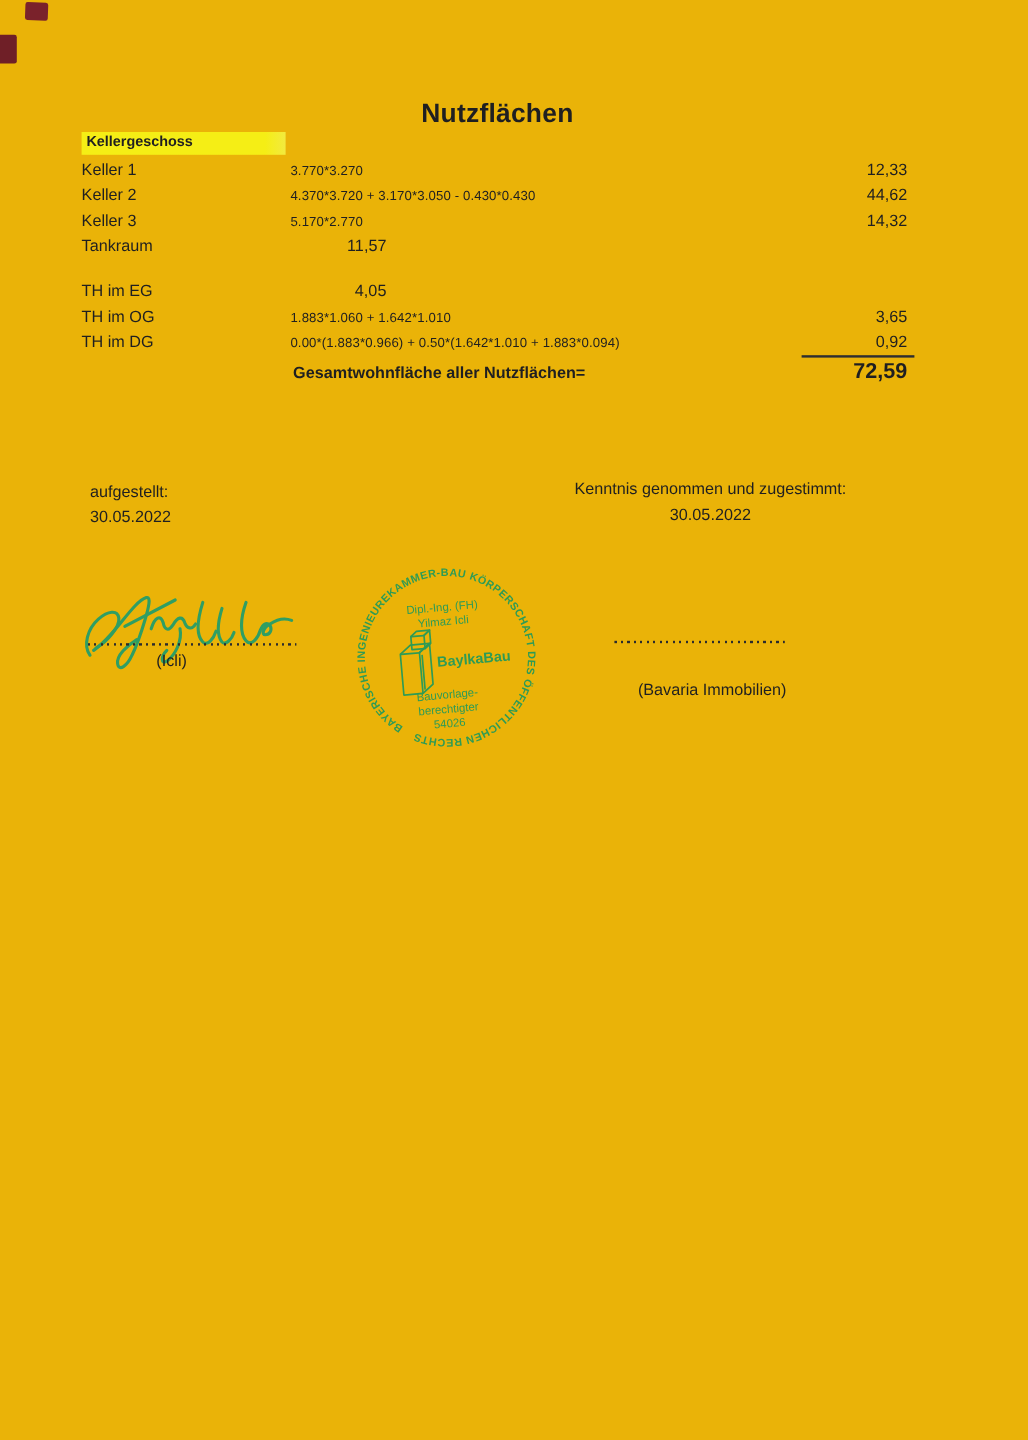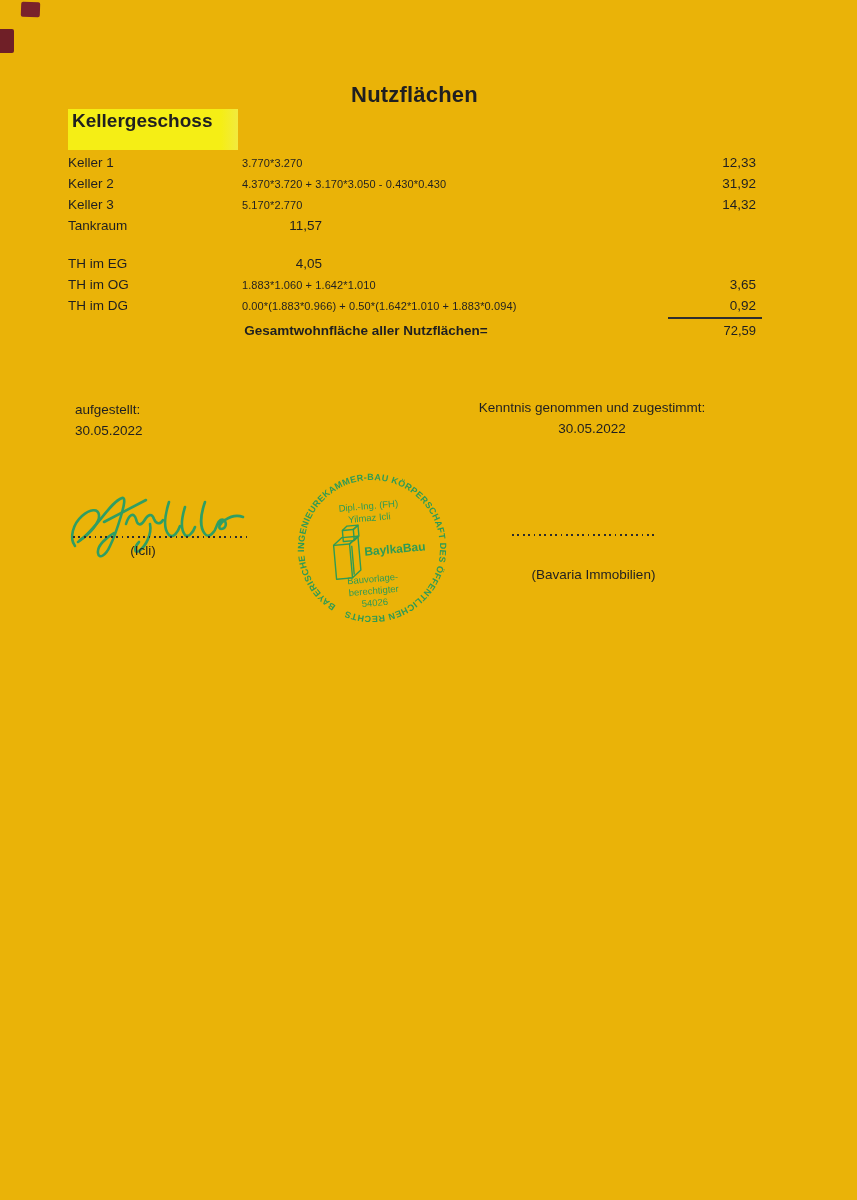--- a/index.html
+++ b/index.html
@@ -15,34 +15,34 @@
   .mark2{left:-2px; top:29px; width:16px; height:24px; background:#6f1f27;}
 
   .title{
     position:absolute; top:82px; left:0; width:857px;
     text-align:center; transform:translateX(-14px);
     font-size:22px; font-weight:bold; letter-spacing:.2px;
   }
 
   .table{position:absolute; left:68px; top:109px; width:694px;}
   .section-header{
-    display:inline-block; width:162px; padding:1px 4px 18px 4px;
-    font-size:19px; font-weight:bold;
+    display:inline-block; width:162px; padding:1px 4px 4px 4px;
+    font-size:12px; font-weight:bold;
     background:linear-gradient(90deg,#f5ee15 90%,#f2ea3f);
     margin-bottom:2px;
   }
   .row{display:flex; align-items:baseline; height:21px; line-height:21px;}
   .row .label{width:174px; font-size:13.5px;}
   .row .formula{flex:1; font-size:11px; letter-spacing:.1px;}
   .row .value{width:80px; text-align:right; font-size:13.5px; padding-right:6px;}
   .spacer{height:17px;}
   .sum-rule{margin-left:auto; width:94px; border-top:2px solid #2e2e30; margin-top:1px; margin-bottom:1px;}
   .total-row{display:flex; align-items:baseline; height:21px; line-height:21px;}
   .total-label{flex:1; text-align:center; font-size:13.5px; font-weight:bold; padding-right:12px;}
-  .total-value{width:80px; text-align:right; font-size:13px; font-weight:normal; padding-right:6px;}
+  .total-value{width:80px; text-align:right; font-size:18px; font-weight:bold; padding-right:6px;}
 
   .signoff-left{position:absolute; left:75px; top:399px; font-size:13.5px; line-height:21px;}
   .signoff-right{position:absolute; left:462px; top:397px; width:260px; text-align:center; font-size:13.5px; line-height:21px;}
 
   .sig-svg{position:absolute; left:66px; top:482px;}
   .dotline{position:absolute; height:2px;
     background-image:repeating-linear-gradient(90deg,#2b2b2d 0 1.8px,transparent 1.8px 5.4px);}
   .dotline-left{left:73px; top:536px; width:174px;}
   .dotline-right{left:512px; top:534px; width:142px;}
   .name-left{position:absolute; left:68px; top:543px; width:150px; text-align:center; font-size:13.5px;}
@@ -70,21 +70,21 @@
     <div class="section-header">Kellergeschoss</div>
 
     <div class="row">
       <span class="label">Keller 1</span>
       <span class="formula">3.770*3.270</span>
       <span class="value">12,33</span>
     </div>
     <div class="row">
       <span class="label">Keller 2</span>
       <span class="formula">4.370*3.720 + 3.170*3.050 - 0.430*0.430</span>
-      <span class="value">31,92</span>
+      <span class="value">44,62</span>
     </div>
     <div class="row">
       <span class="label">Keller 3</span>
       <span class="formula">5.170*2.770</span>
       <span class="value">14,32</span>
     </div>
     <div class="row">
       <span class="label">Tankraum</span>
       <span class="value">11,57</span>
     </div>

